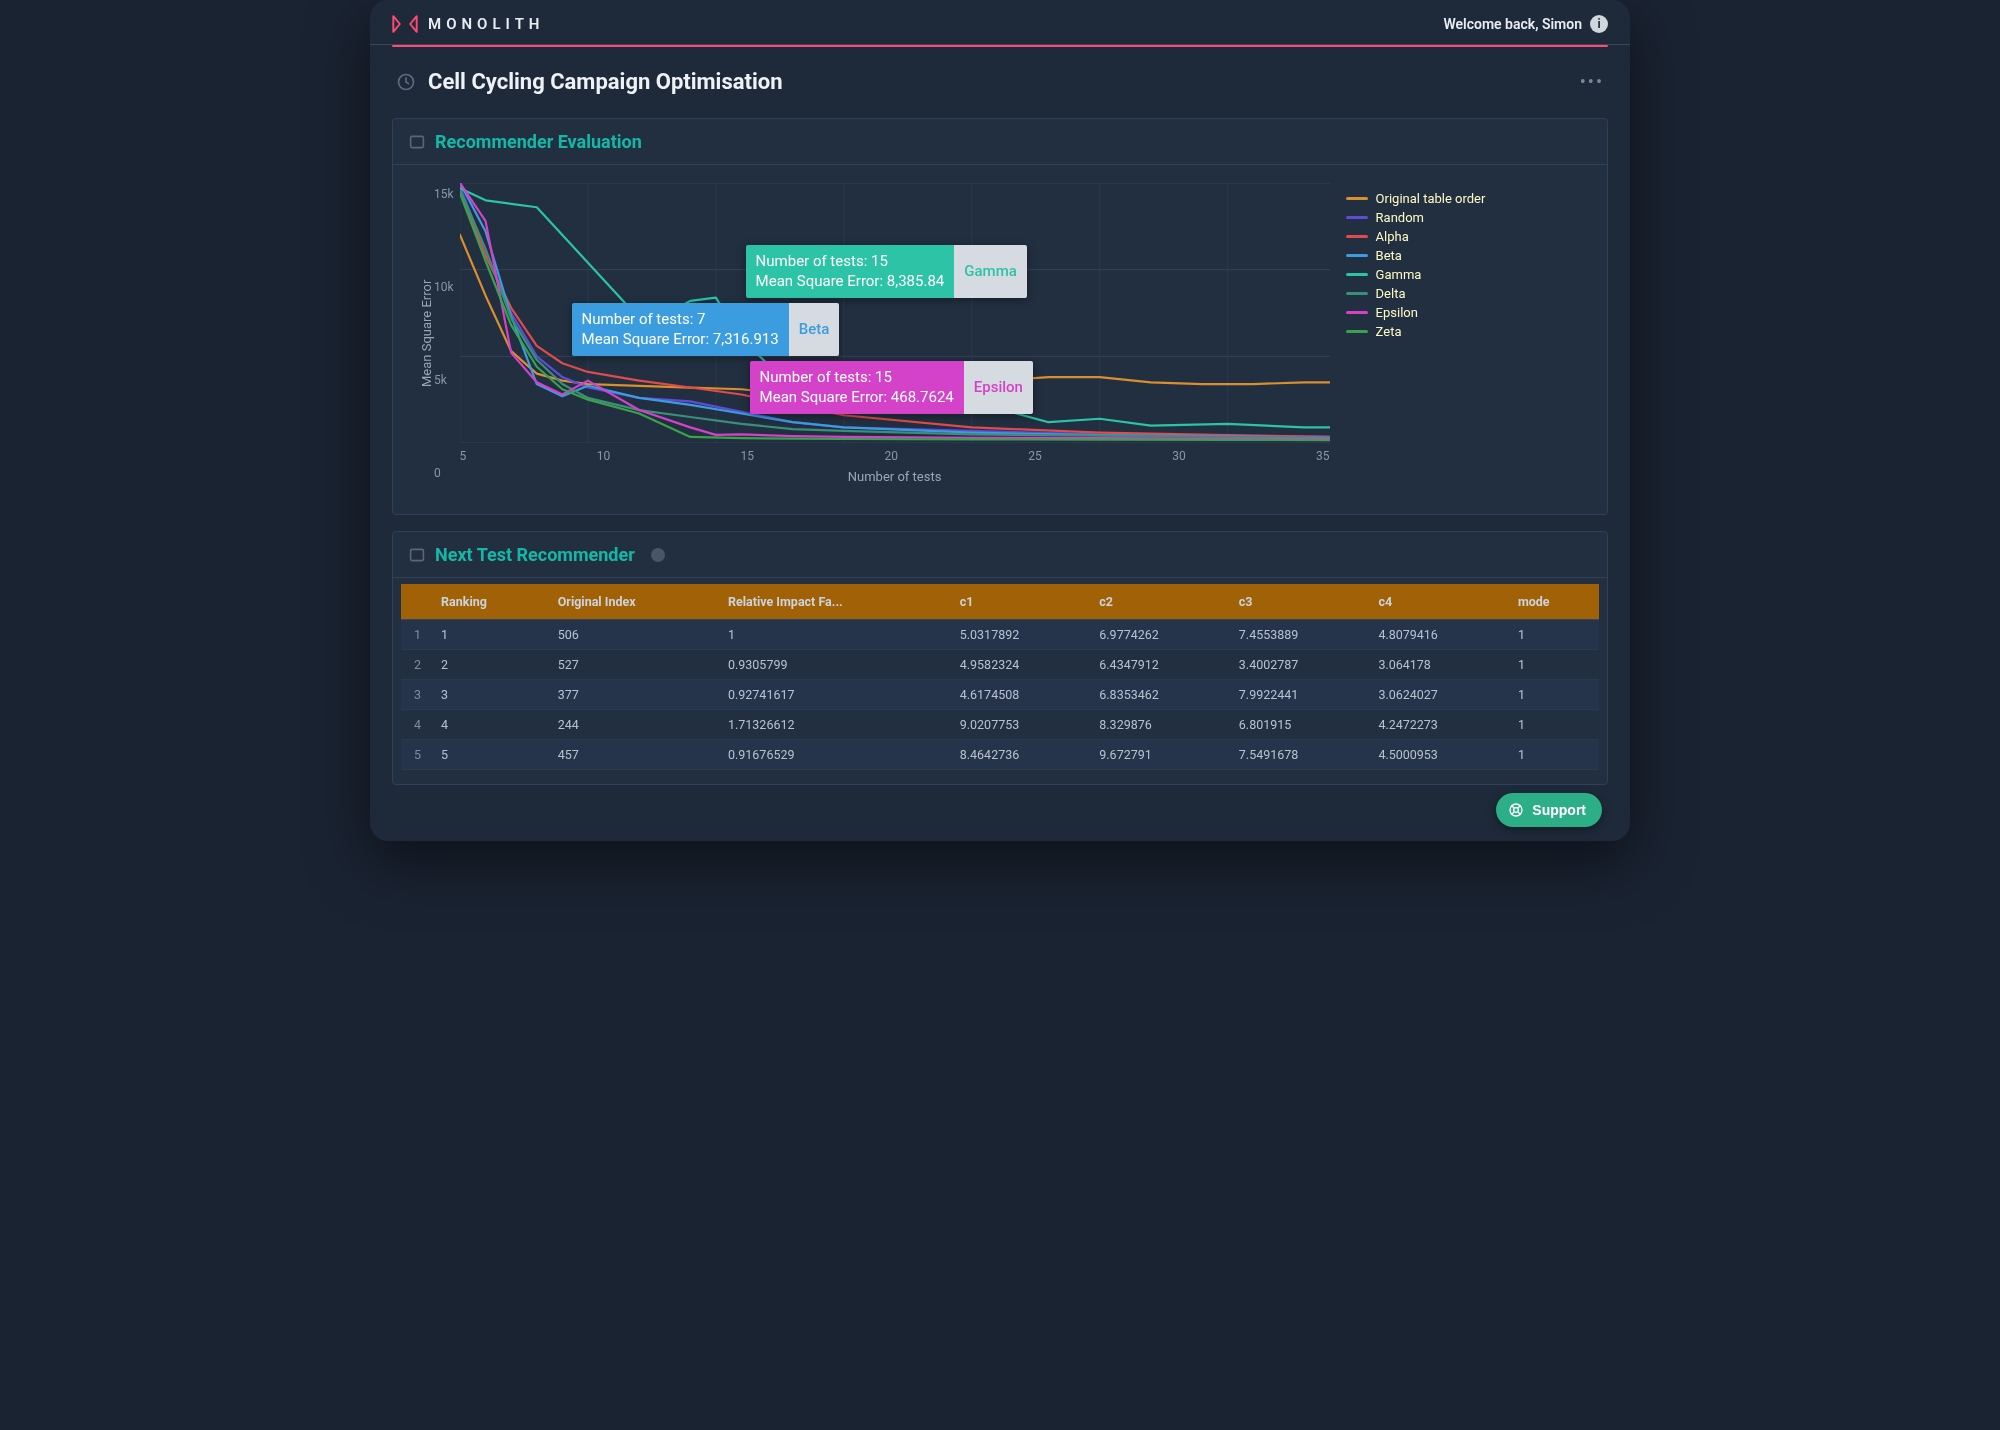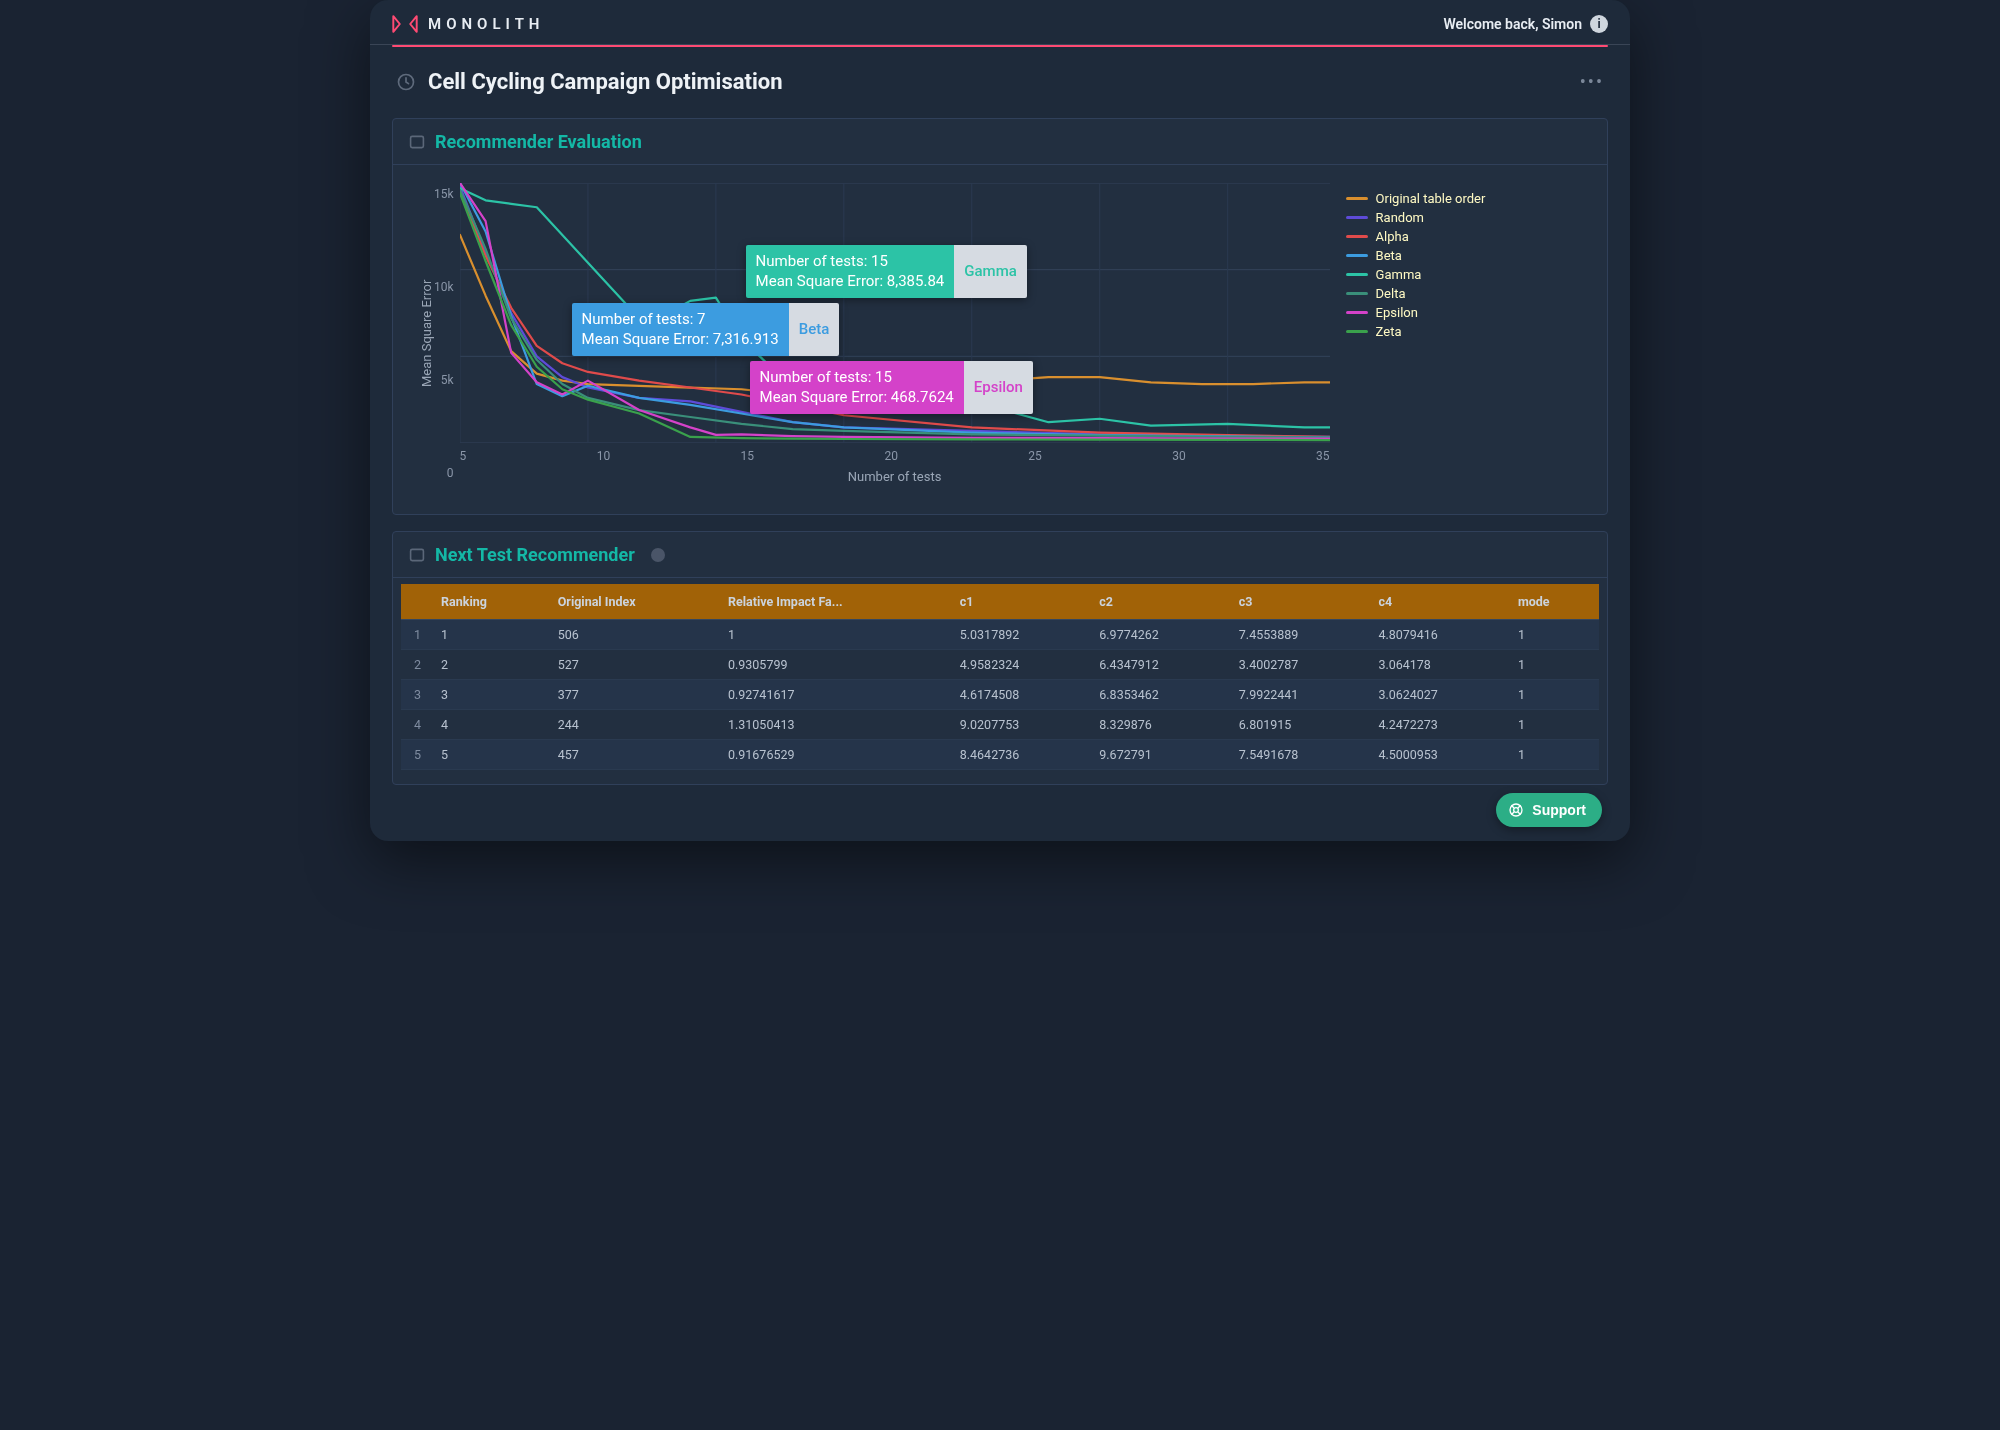--- a/index.html
+++ b/index.html
@@ -74,21 +74,21 @@
   }
   .yaxis-label {
     writing-mode: vertical-rl; transform: rotate(180deg);
     color:#9aa6b6; font-size:13px; text-align:center;
     padding-right:6px;
     display:flex; align-items:center; justify-content:center;
   }
   .yaxis-ticks {
     display:flex; flex-direction:column; justify-content:space-between;
     padding: 4px 6px 4px 0;
-    font-size:12px; color:#8a96a8; text-align:right;
+    font-size:12px; color:#8a96a8; text-align:left;
   }
   .plot-box {
     position:relative;
     width: 870px;
     height: 260px;
   }
   .plot-box svg { position:absolute; inset:0; }
   .xaxis-ticks {
     display:flex; justify-content:space-between;
     font-size:12px; color:#8a96a8;
@@ -352,21 +352,21 @@
                 <td>4.6174508</td>
                 <td>6.8353462</td>
                 <td>7.9922441</td>
                 <td>3.0624027</td>
                 <td>1</td>
               </tr>
               <tr>
                 <td class="rownum">4</td>
                 <td>4</td>
                 <td>244</td>
-                <td>1.31050413</td>
+                <td>1.71326612</td>
                 <td>9.0207753</td>
                 <td>8.329876</td>
                 <td>6.801915</td>
                 <td>4.2472273</td>
                 <td>1</td>
               </tr>
               <tr>
                 <td class="rownum">5</td>
                 <td>5</td>
                 <td>457</td>

